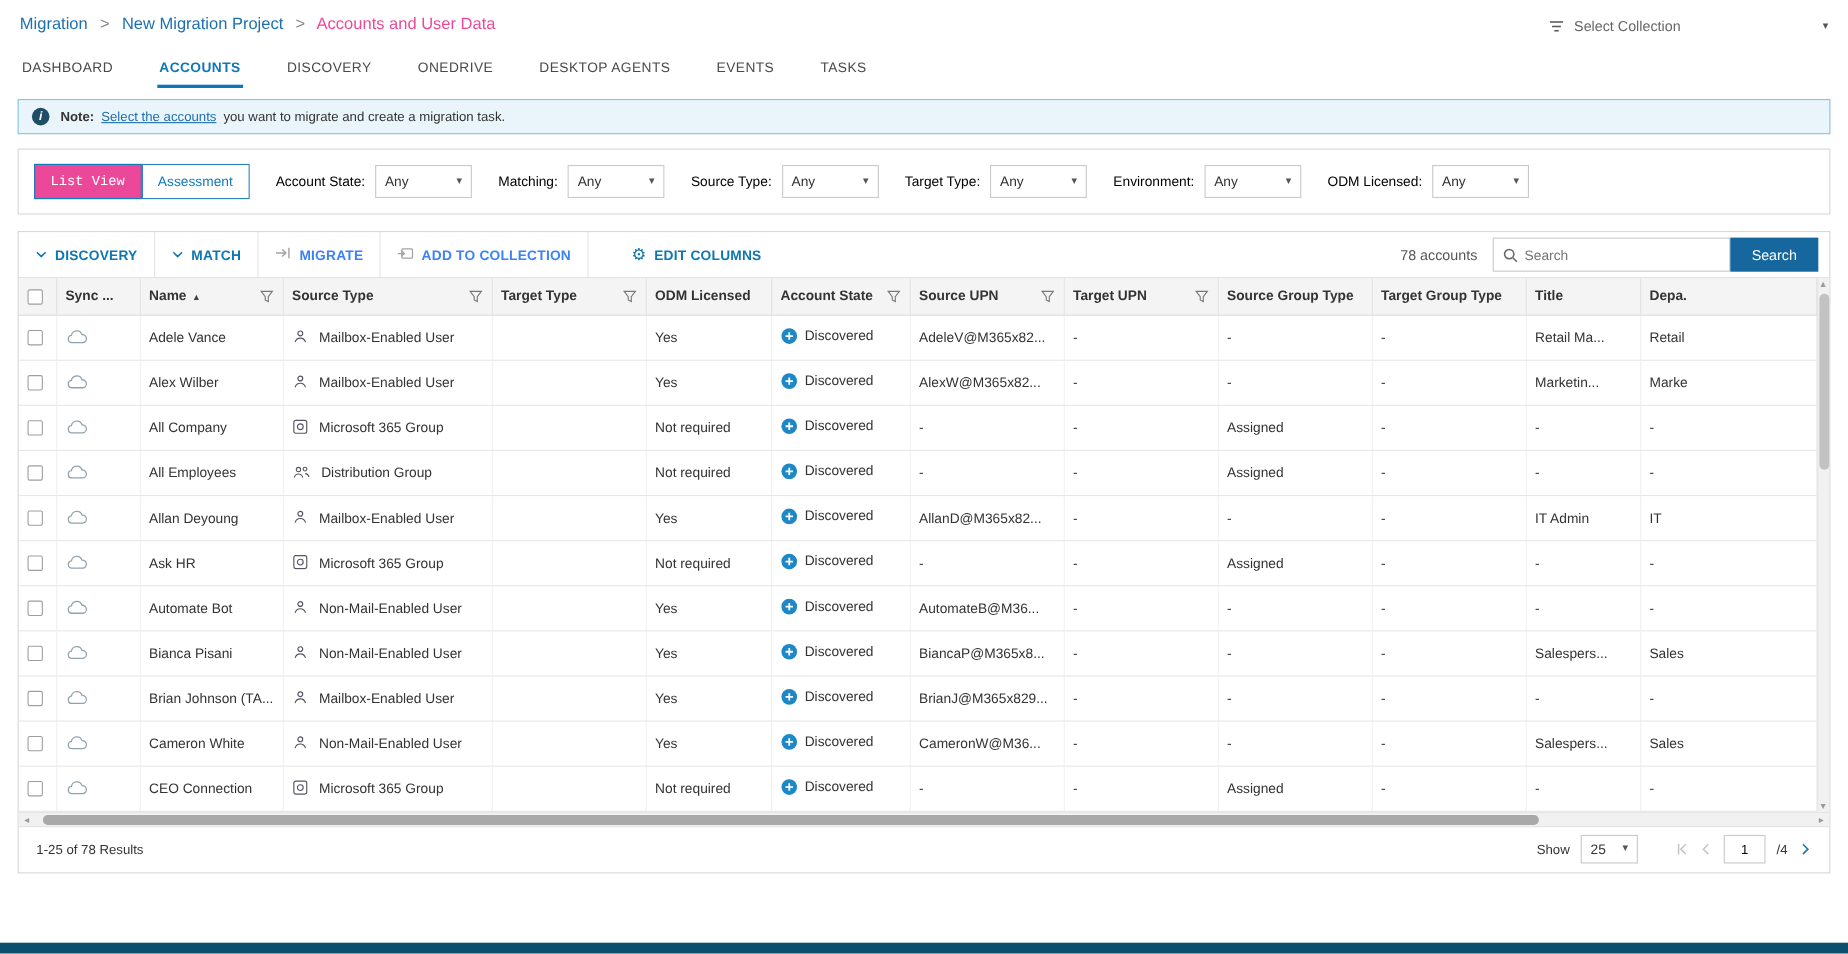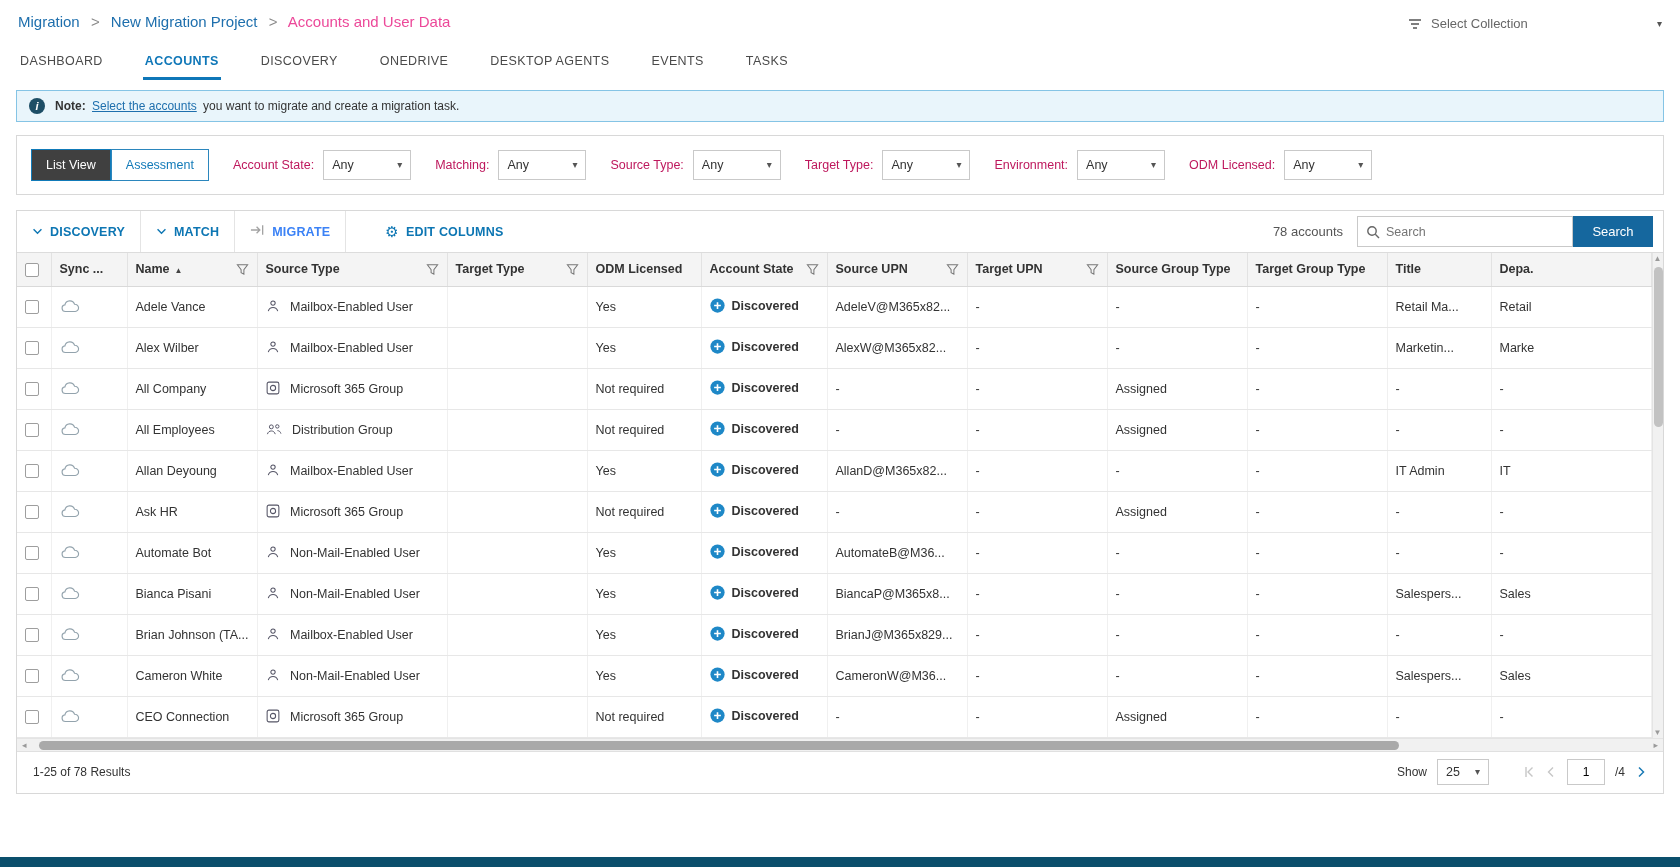--- a/index.html
+++ b/index.html
@@ -23,23 +23,23 @@
 
   
   .note { margin:10px 16px 0; background:#e9f5fb; border:1px solid #85c4e5; padding:7px 12px; display:flex; align-items:center; gap:10px; font-size:12px; }
   .info-icon { width:16px; height:16px; border-radius:50%; background:#1d4e66; color:#fff; font-size:11px; font-weight:bold; display:inline-flex; align-items:center; justify-content:center; font-style:italic; flex:0 0 auto; }
   .note-link { color:#1e6fad; text-decoration:underline; cursor:pointer; margin:16px 3px; }
 
   
   .filter-panel { margin:13px 16px 0; border:1px solid #d8d8d8; padding:13px 14px; display:flex; align-items:center; gap:24px; }
   .view-toggle { display:flex; }
   .vt-btn { font-family:inherit; font-size:12.5px; padding:8px 14px; border:1px solid #2b86bd; background:#fff; color:#117ab8; cursor:pointer; }
-  .vt-btn.active { background:#404040; color:#fff; border-color:#117ab8; }
+  .vt-btn.active { background:#ec4899; color:#fff; border-color:#117ab8;font-family:Liberation Mono, monospace; }
   .filter-group { display:flex; align-items:center; gap:9px; }
-  .f-label { font-size:12.5px; color:#be185d; }
+  .f-label { font-size:12.5px; color:#000000; }
   .f-dd { min-width:88px; height:30px; border:1px solid #c9c9c9; background:#fff; display:flex; align-items:center; justify-content:space-between; padding:0 8px; font-size:12.5px; color:#333; cursor:pointer; }
   .f-dd.small { min-width:52px; height:26px; }
 
   
   .main-panel { margin:15px 16px 0; border:1px solid #d8d8d8; }
   .toolbar { height:42px; display:flex; align-items:stretch; justify-content:space-between; border-bottom:1px solid #dcdcdc; }
   .tb-left { display:flex; align-items:stretch; }
   .tb-btn { font-family:inherit; display:flex; align-items:center; gap:7px; padding:0 15px; font-size:12.5px; font-weight:bold; letter-spacing:.2px; background:none; border:none; color:#0d76b3; cursor:pointer; }
   .tb-btn.sep { border-right:1px solid #e4e4e4; }
   .tb-btn.disabled { color:#3b82f6; cursor:default; }
@@ -57,21 +57,21 @@
   thead th { background:#f4f4f4; border-bottom:1px solid #d9d9d9; border-right:1px solid #e2e2e2; font-size:12.5px; font-weight:bold; text-align:left; padding:9px 8px; color:#333; white-space:nowrap; overflow:hidden; }
   tbody td { font-size:12.5px; color:#333; padding:11px 8px; border-bottom:1px solid #e7e7e7; border-right:1px solid #f0f0f0; white-space:nowrap; overflow:hidden; }
   .th-flex { display:flex; align-items:center; justify-content:space-between; gap:4px; }
   .sort { font-size:8px; color:#444; margin-left:5px; }
   .funnel { flex:0 0 auto; cursor:pointer; display:inline-flex; }
   .cell-ic { display:inline-flex; align-items:center; vertical-align:-2px; margin-right:7px; }
   .st-icon svg { display:none; }
   .st-icon.ic-user .svg-user { display:block; }
   .st-icon.ic-m365 .svg-m365 { display:block; }
   .st-icon.ic-group .svg-group { display:block; }
-  .state-wrap { display:inline-flex; align-items:flex-end; gap:7px;font-weight:bold; }
+  .state-wrap { display:inline-flex; align-items:flex-start; gap:7px; }
   input[type="checkbox"] { appearance:none; width:14px; height:14px; border:1px solid #9e9e9e; border-radius:2px; background:#fff; cursor:pointer; vertical-align:middle; }
 
   
   .vscroll { width:12px; background:#f1f1f1; position:relative; border-left:1px solid #e4e4e4; }
   .vs-thumb { position:absolute; top:14px; left:1px; width:9px; height:160px; background:#c2c2c2; border-radius:5px; }
   .vs-arrow { position:absolute; left:1px; font-size:8px; color:#9a9a9a; }
   .vs-arrow.top { top:1px; } .vs-arrow.bottom { bottom:1px; }
   .hscroll { height:13px; background:#f1f1f1; border-top:1px solid #e4e4e4; position:relative; }
   .hs-thumb { position:absolute; top:2px; left:22px; width:1360px; height:9px; background:#a9a9a9; border-radius:5px; }
   .hs-arrow { position:absolute; top:0; font-size:9px; line-height:13px; color:#9a9a9a; }
@@ -197,20 +197,27 @@
             </svg>
           </span>
         <span>MATCH</span>
       </button>
       <button class="tb-btn disabled sep">
         <span><svg width="15" height="12" viewBox="0 0 16 12">
               <path d="M1 6h9M7 2.5L10.5 6 7 9.5" stroke="#a3a3a3" fill="none" stroke-width="1.4"></path>
               <path d="M13.5 1v10" stroke="#a3a3a3" stroke-width="1.4"></path>
             </svg></span>
         <span>MIGRATE</span>
+      </button>
+      <button class="tb-btn disabled sep">
+        <span><svg width="15" height="13" viewBox="0 0 16 14">
+              <rect x="4.5" y="2.5" width="10.5" height="9" rx="1" fill="none" stroke="#a3a3a3" stroke-width="1.3"></rect>
+              <path d="M.5 7h6M4.5 4.5L7 7l-2.5 2.5" stroke="#a3a3a3" fill="none" stroke-width="1.3"></path>
+            </svg></span>
+        <span>ADD TO COLLECTION</span>
       </button>
       <button class="tb-btn tb-gap">
         <span style="font-size:15px; line-height:1; color:#0d76b3;">⚙</span>
         <span>EDIT COLUMNS</span>
       </button>
     </div>
     <div class="tb-right">
       <span class="accounts-count">78 accounts</span>
       <div class="searchbox">
         <span style="display:inline-flex;">

